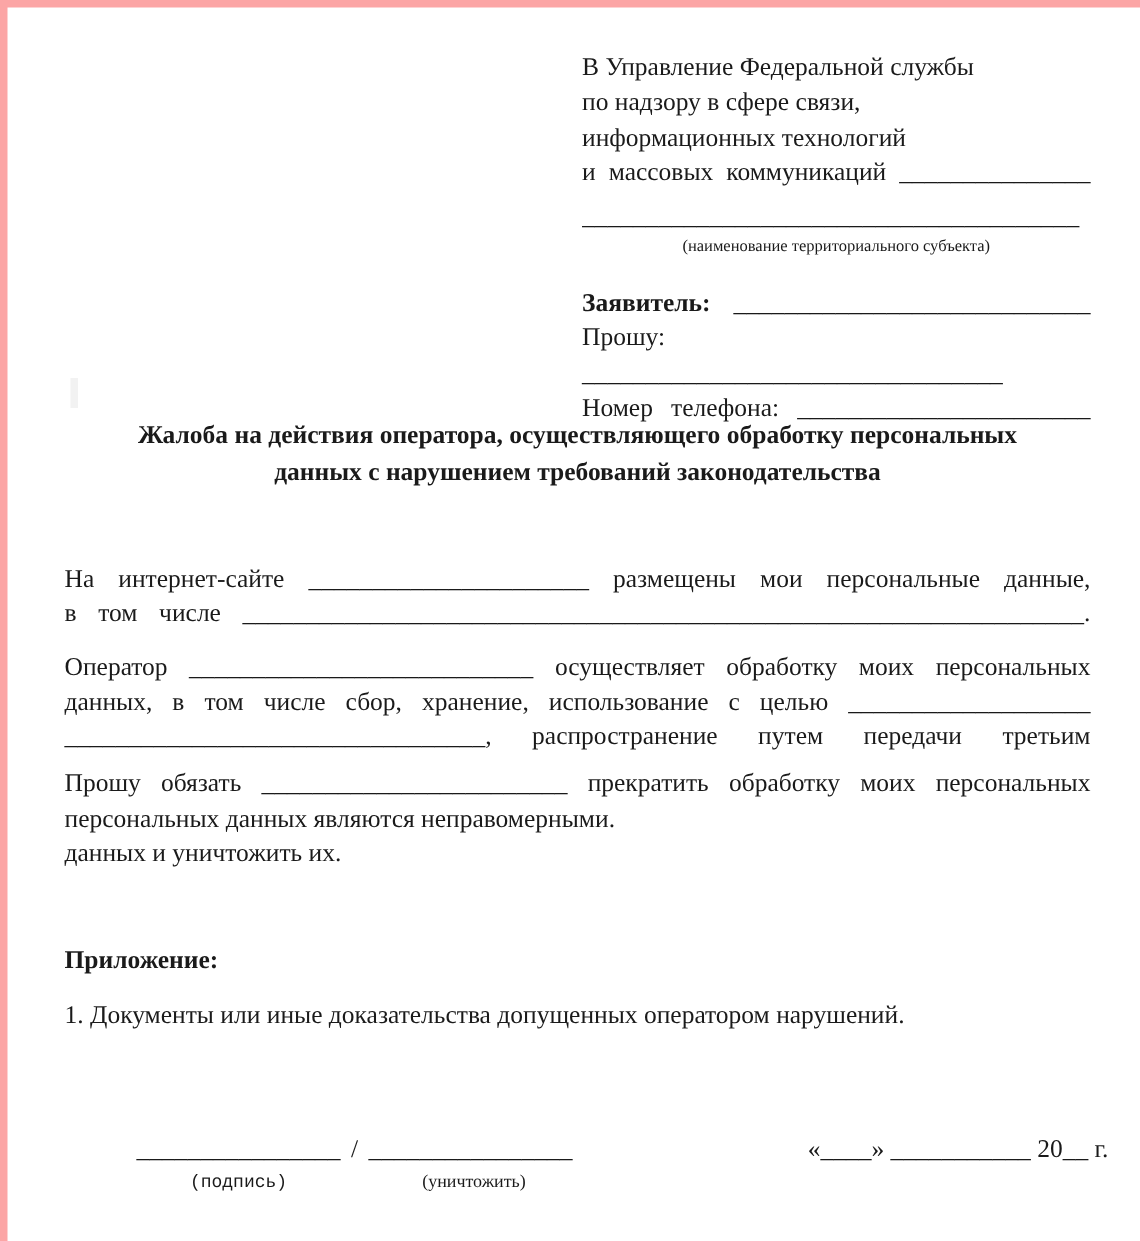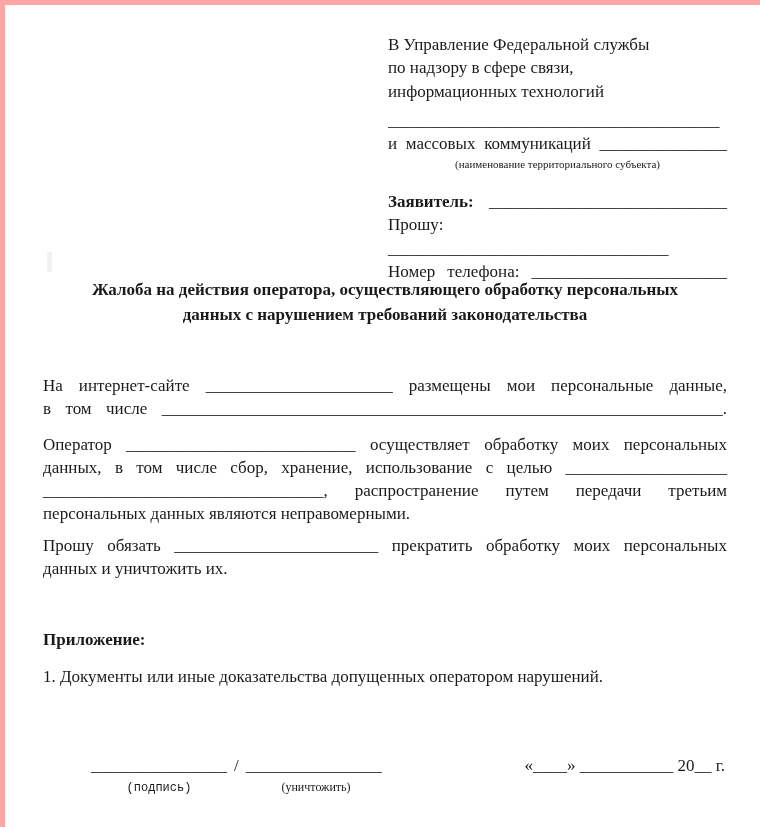--- a/index.html
+++ b/index.html
@@ -57,35 +57,35 @@
   .footer-left {
     position: absolute; left: 38px; top: 749px; margin-left: 48px;
   }
   .footer-left .sep { margin: 0 7px; }
   .footer-left .captions { margin-top: 3px; font-size: 12px; line-height: 15px; }
   .footer-left .cap1 { display: inline-block; width: 136px; text-align: center; font-family: Liberation Mono, monospace; }
   .footer-left .capgap { display: inline-block; width: 19px; }
   .footer-left .cap2 { display: inline-block; width: 140px; text-align: center; }
 
   .footer-date {
-    position: absolute; right: 38px; top: 749px; line-height: 23.3px;
+    position: absolute; right: 24px; top: 749px; line-height: 23.3px;
     white-space: nowrap;
   }
 </style>
 </head>
 <body>
 
 <div class="page">
 
   <div class="recipient">
     <div class="line">В Управление Федеральной службы</div>
     <div class="line">по надзору в сфере связи,</div>
     <div class="line">информационных технологий</div>
+    <div class="line jl">и массовых коммуникаций _______________</div>
     <div class="line blank-line">_______________________________________</div>
-    <div class="line jl">и массовых коммуникаций _______________</div>
     <div class="caption">(наименование территориального субъекта)</div>
   </div>
 
   <div class="applicant">
     <div class="line jl"><span class="b">Заявитель:</span><span> ____________________________</span></div>
     <div class="line jl"><span>Прошу:</span><span> _________________________________</span></div>
     <div class="line jl"><span>Номер телефона:</span><span> _______________________</span></div>
   </div>
 
   <div class="artifact"></div>
@@ -95,23 +95,23 @@
     <div class="tl">данных с нарушением требований законодательства</div>
   </div>
 
   <div class="bodytext">
     <div class="wrapline jl">На интернет-сайте ______________________ размещены мои персональные данные,</div>
     <div class="wrapline jl">в том числе __________________________________________________________________.</div>
 
     <div class="wrapline jl mt12">Оператор ___________________________ осуществляет обработку моих персональных</div>
     <div class="wrapline jl">данных, в том числе сбор, хранение, использование с целью ___________________</div>
     <div class="wrapline jl">_________________________________, распространение путем передачи третьим</div>
+    <div class="wrapline jl mt8">Прошу обязать ________________________ прекратить обработку моих персональных</div>
+
     <div class="wrapline">персональных данных являются неправомерными.</div>
-
-    <div class="wrapline jl mt8">Прошу обязать ________________________ прекратить обработку моих персональных</div>
     <div class="wrapline">данных и уничтожить их.</div>
   </div>
 
   <div class="attachment">
     <div class="line b">Приложение:</div>
     <div class="line item">1. Документы или иные доказательства допущенных оператором нарушений.</div>
   </div>
 
   <div class="footer-left">
     <div class="line"><span>________________</span><span class="sep">/</span><span>________________</span></div>

